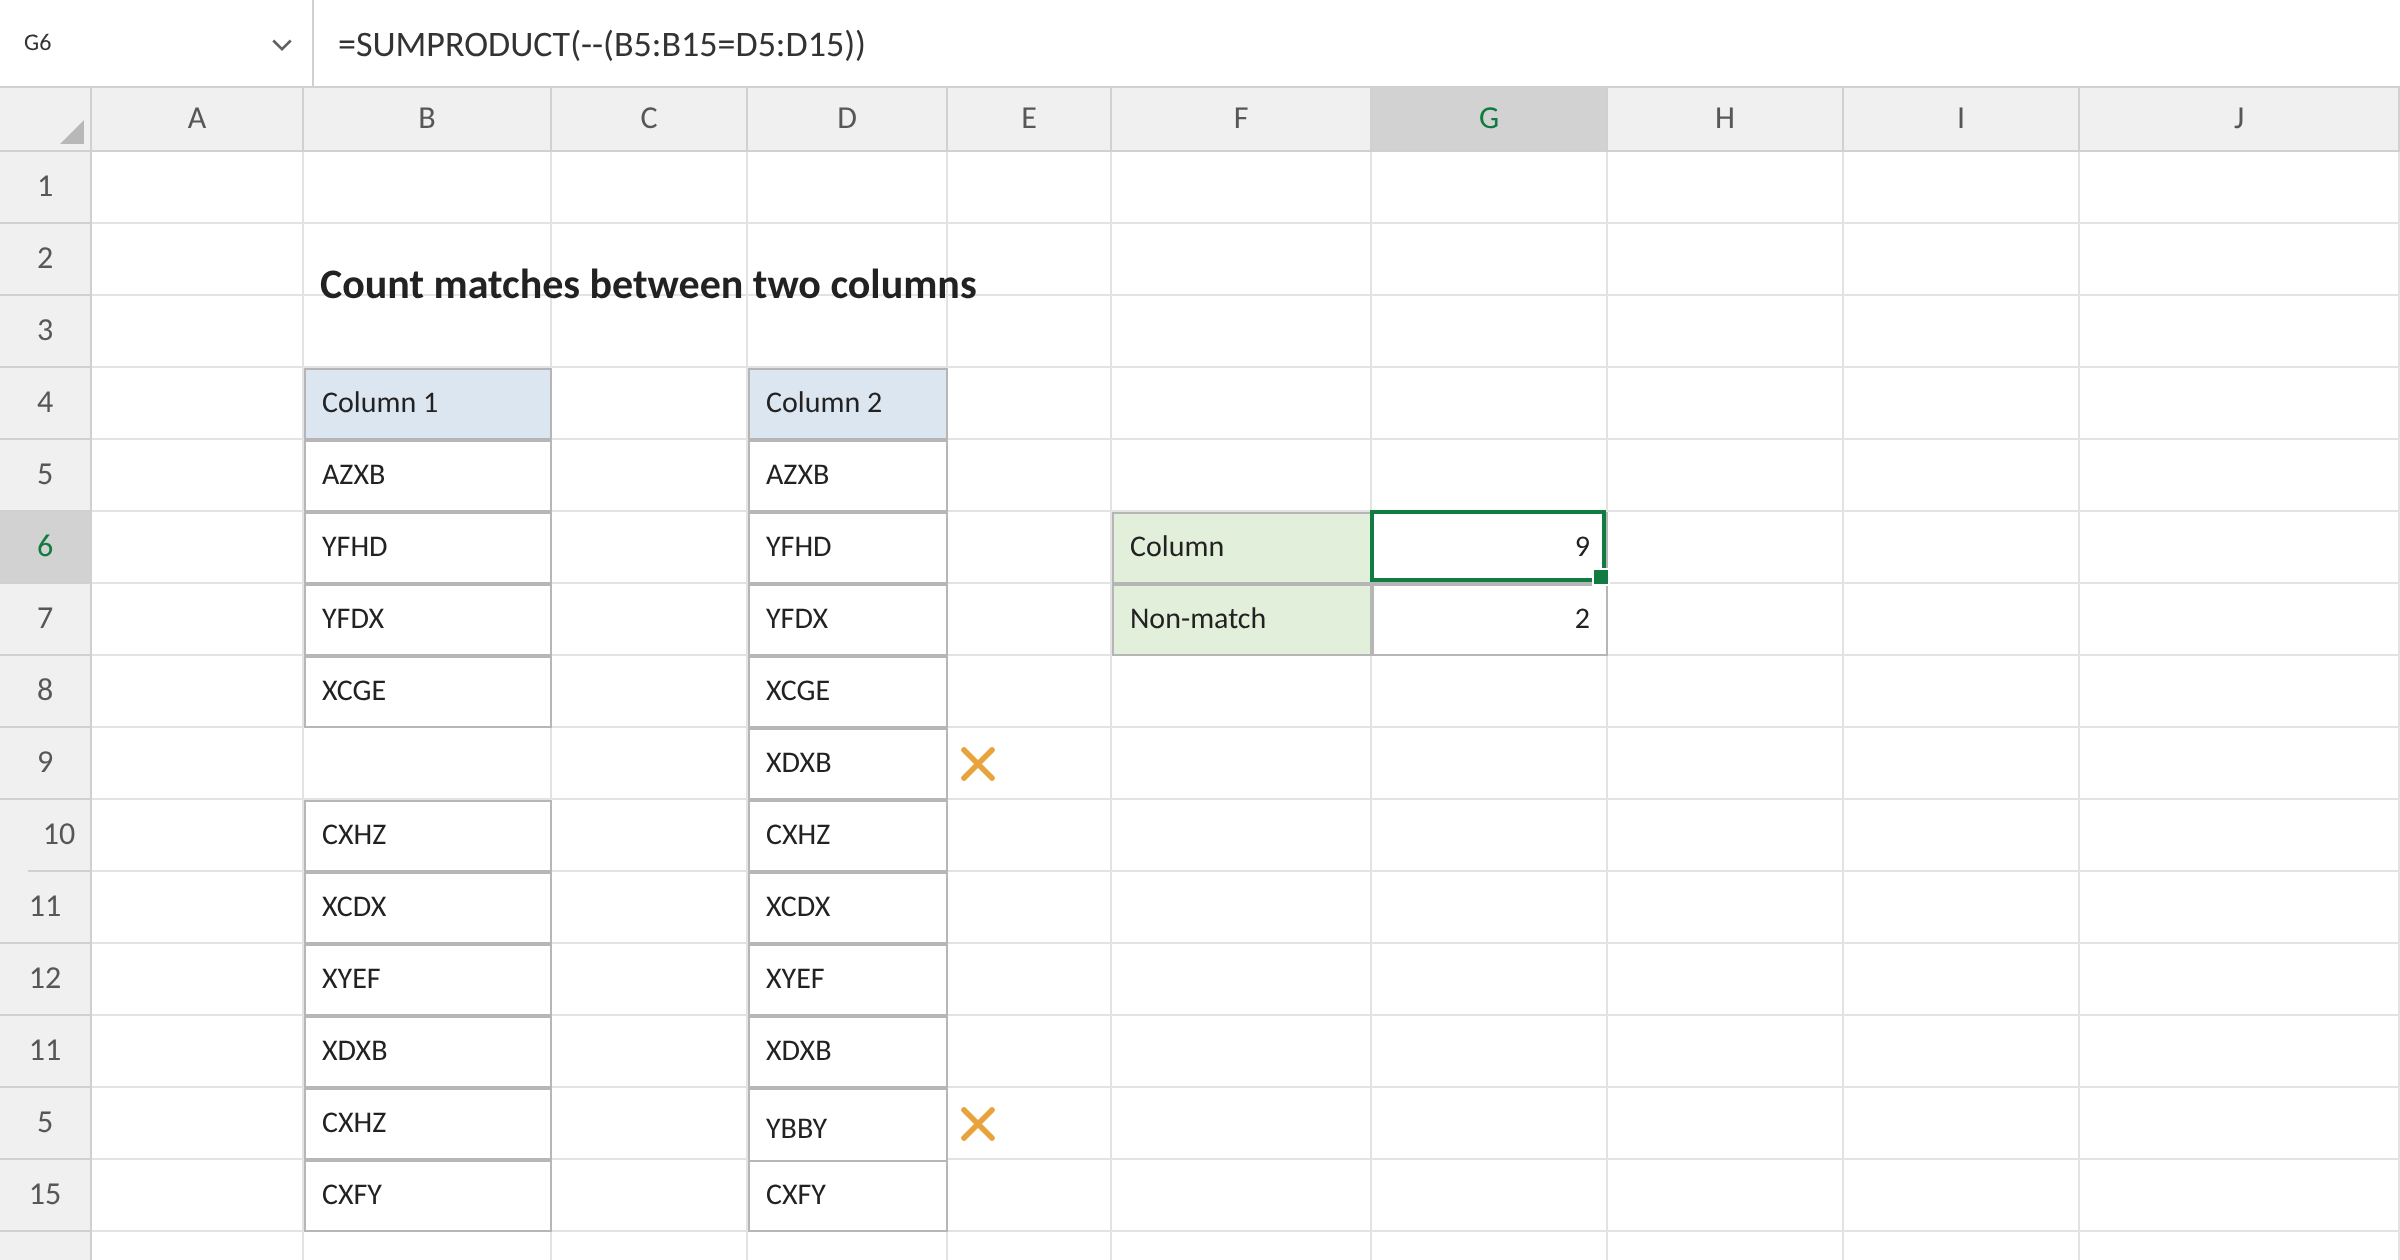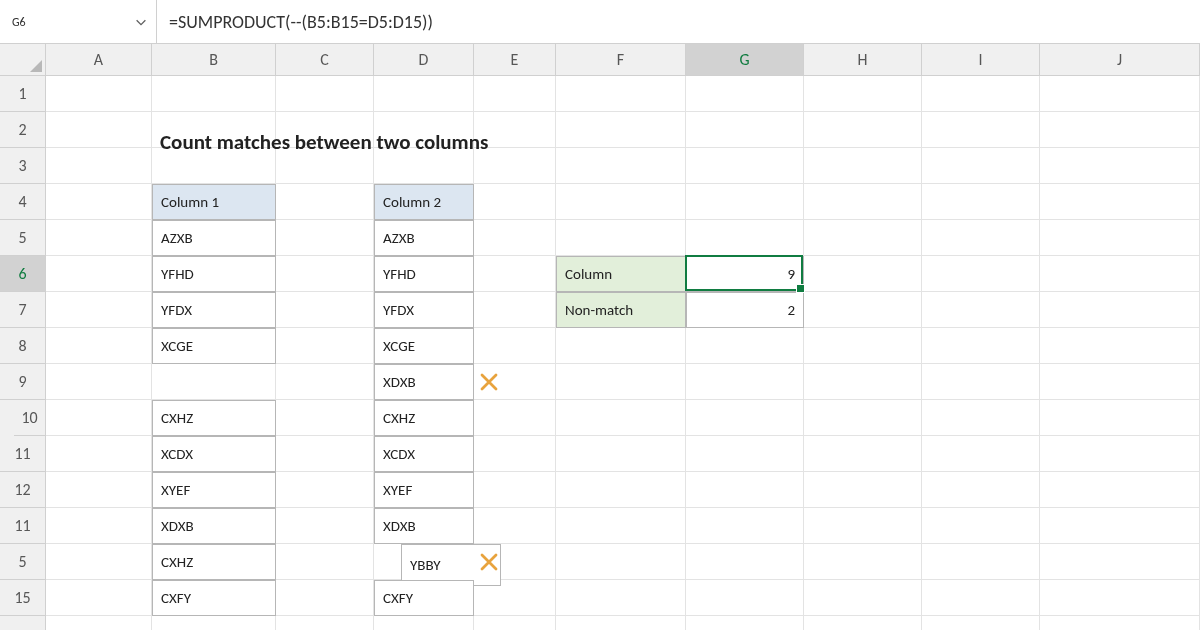--- a/index.html
+++ b/index.html
@@ -315,21 +315,21 @@
         <div class="cell tbl-cell" style="left: 106px; top: 504px; width: 124px; height: 36px;">CXFY</div>
         <div class="cell tbl-cell" style="left: 328px; top: 144px; width: 100px; height: 36px;">AZXB</div>
         <div class="cell tbl-cell" style="left: 328px; top: 180px; width: 100px; height: 36px;">YFHD</div>
         <div class="cell tbl-cell" style="left: 328px; top: 216px; width: 100px; height: 36px;">YFDX</div>
         <div class="cell tbl-cell" style="left: 328px; top: 252px; width: 100px; height: 36px;">XCGE</div>
         <div class="cell tbl-cell" style="left: 328px; top: 288px; width: 100px; height: 36px;">XDXB</div>
         <div class="cell tbl-cell" style="left: 328px; top: 324px; width: 100px; height: 36px;">CXHZ</div>
         <div class="cell tbl-cell" style="left: 328px; top: 360px; width: 100px; height: 36px;">XCDX</div>
         <div class="cell tbl-cell" style="left: 328px; top: 396px; width: 100px; height: 36px;">XYEF</div>
         <div class="cell tbl-cell" style="left: 328px; top: 432px; width: 100px; height: 36px;">XDXB</div>
-        <div class="cell tbl-cell" style="left: 328px; top: 468px; width: 100px; height: 42px; margin-left: 27px;">YBBY</div>
+        <div class="cell tbl-cell" style="left: 328px; top: 468px; width: 100px; height: 42px;">YBBY</div>
         <div class="cell tbl-cell" style="left: 328px; top: 504px; width: 100px; height: 36px;">CXFY</div>
         <div class="cell xmark" style="left: 428px; top: 288px; width: 82px; height: 36px; justify-content: flex-start; padding-left: 4px;">
           <svg width="22" height="22" viewBox="0 0 22 22">
             <path d="M4 4l14 14M18 4L4 18" stroke="#e8a33d" stroke-width="2.8" stroke-linecap="round" fill="none"></path>
           </svg>
         </div>
         <div class="cell xmark" style="left: 428px; top: 468px; width: 82px; height: 36px; justify-content: flex-start; padding-left: 4px;">
           <svg width="22" height="22" viewBox="0 0 22 22">
             <path d="M4 4l14 14M18 4L4 18" stroke="#e8a33d" stroke-width="2.8" stroke-linecap="round" fill="none"></path>
           </svg>

